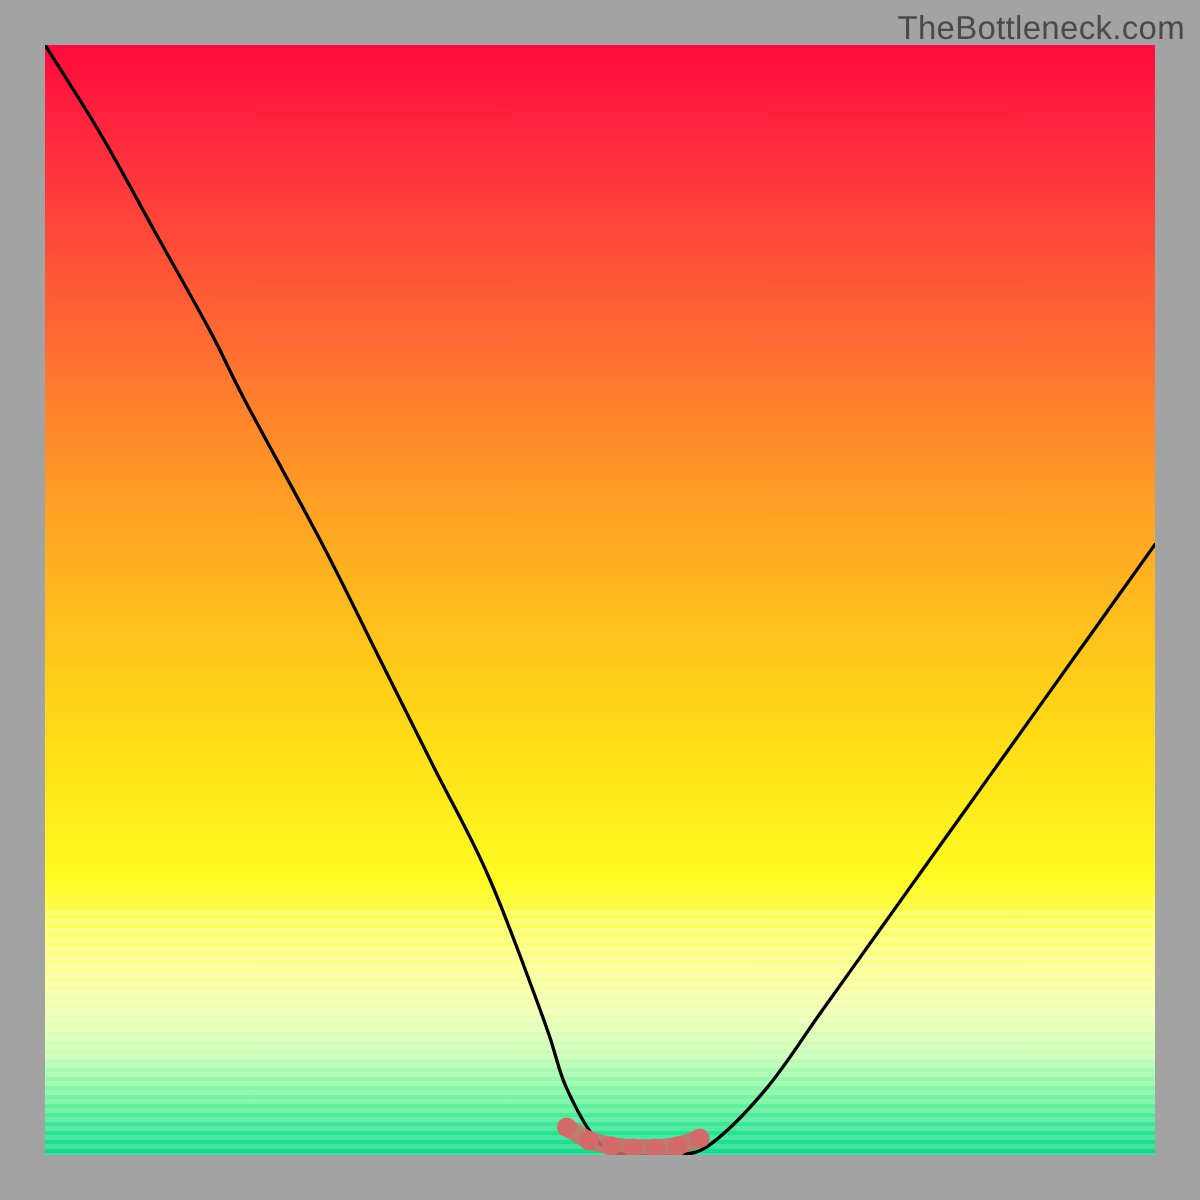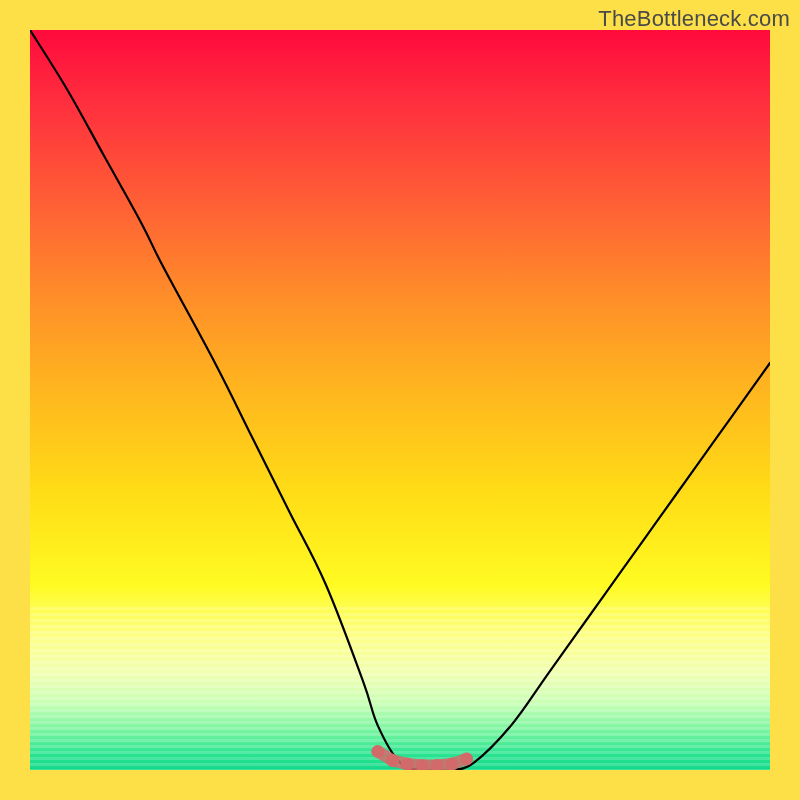--- a/index.html
+++ b/index.html
@@ -8,21 +8,21 @@
     width: 800px;
     height: 800px;
     background: #000;
     font-family: Arial, Helvetica, sans-serif;
     overflow: hidden;
   }
   .container {
     position: relative;
     width: 800px;
     height: 800px;
-    background: #fde047;
+    background: #a3a3a3;
   }
   .plot-area {
     position: absolute;
     left: 30px;
     top: 30px;
     width: 740px;
     height: 740px;
     background: linear-gradient(to bottom,
       #ff0a3c 0%,
       #ff2f3e 10%,

